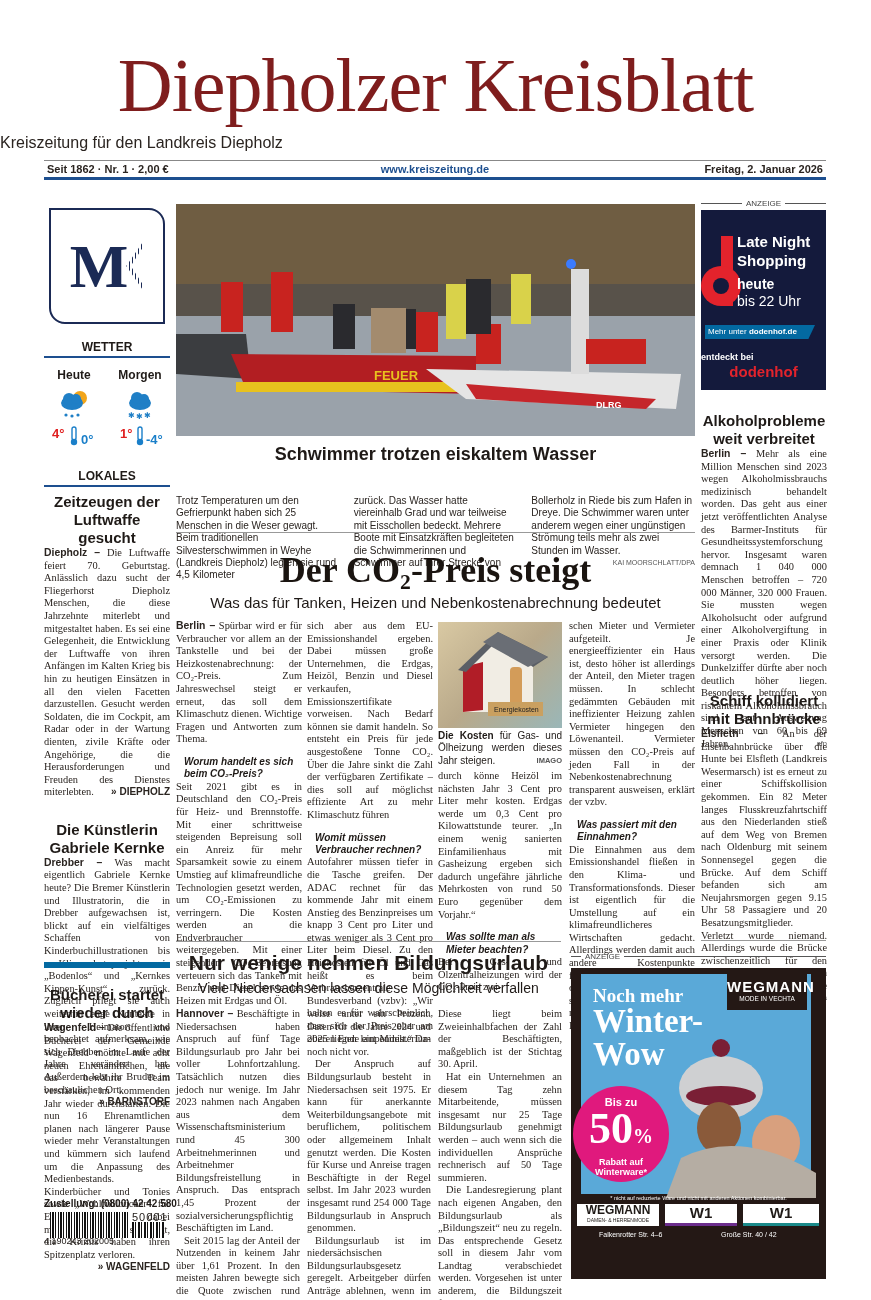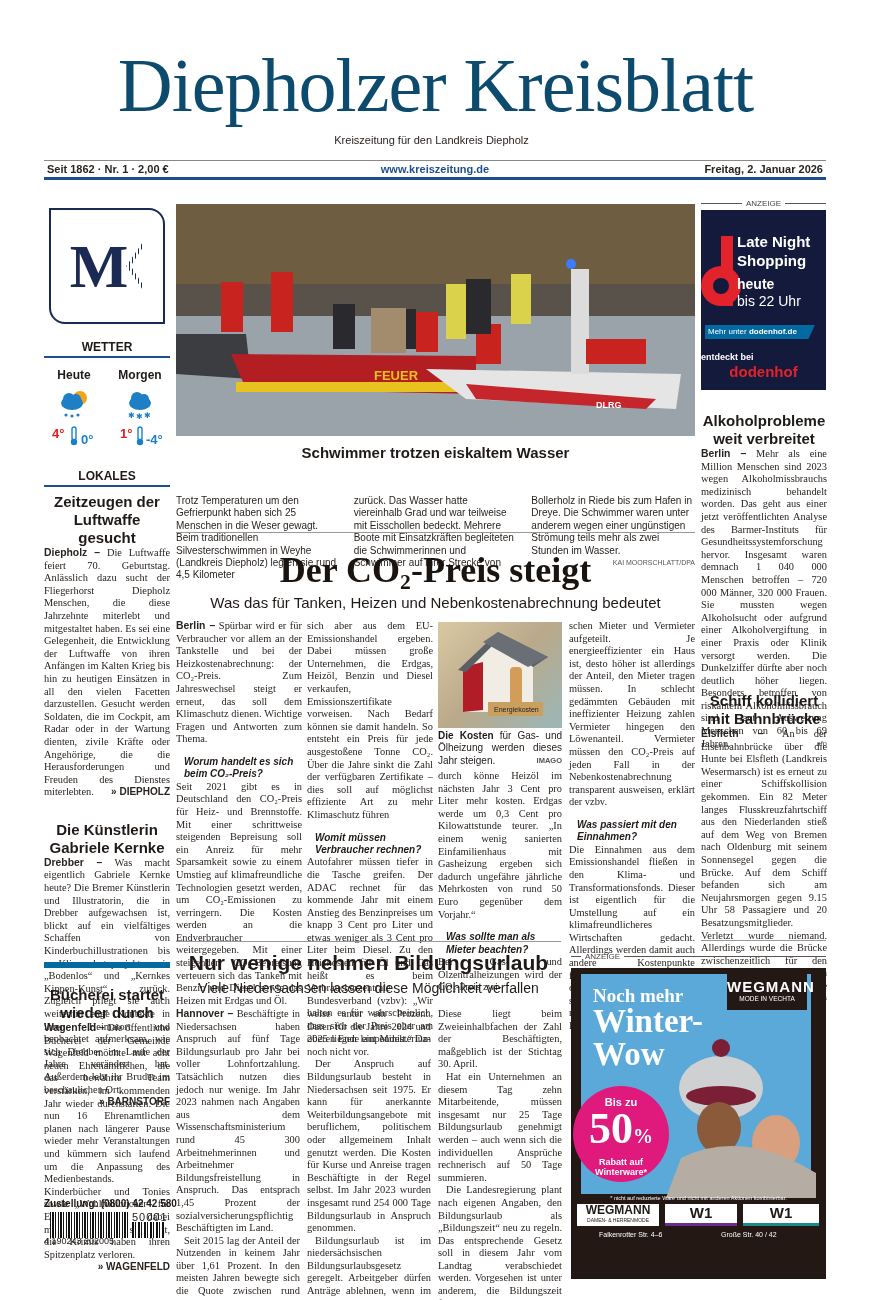--- a/index.html
+++ b/index.html
@@ -1,22 +1,22 @@
 <!DOCTYPE html>
 <html><head>
 <meta charset="utf-8">
 <style>
 *{box-sizing:border-box;margin:0;padding:0}
 html,body{width:871px;height:1300px;background:#fff;overflow:hidden}
 body{position:relative;font-family:"DejaVu Serif",serif;color:#1f1a17}
 .abs{position:absolute}
 .sans{font-family:"Liberation Sans",sans-serif}
 .serif{font-family:"Liberation Serif",serif}
-.masthead{left:0;top:40px;width:871px;text-align:center;font-family:"Liberation Serif",serif;font-size:76px;line-height:90px;color:#0c4a6e;letter-spacing:-1px}
-.tagline{left:0;top:134px;width:863px;text-align:center;font-family:"Liberation Sans",sans-serif;font-size:11px;color:#2a2420}
+.masthead{left:0;top:40px;width:871px;text-align:center;font-family:"Liberation Serif",serif;font-size:76px;line-height:90px;color:#7f1d1d;letter-spacing:-1px}
+.tagline{left:0;top:134px;width:863px;text-align:left;font-family:"Liberation Sans",sans-serif;font-size:16px;color:#2a2420}
 .rule-grey{left:44px;top:160px;width:782px;height:1px;background:#888}
 .infobar{left:44px;top:163px;width:782px;height:14px;font-family:"Liberation Sans",sans-serif;font-size:11px;font-weight:bold;color:#2a2420}
 .infobar .l{position:absolute;left:3px;top:0}
 .infobar .c{position:absolute;left:0;width:100%;text-align:center;color:#1d4f8f}
 .infobar .r{position:absolute;right:3px;top:0}
 .rule-blue{left:44px;top:177px;width:782px;height:3px;background:#1d4f8f}
 .logo{left:49px;top:208px;width:116px;height:116px;border:2px solid #1b2a55;border-radius:0 16px 0 16px;display:flex;align-items:center;justify-content:center}
 .logo .m{font-family:"Liberation Serif",serif;font-weight:bold;font-size:62px;color:#1b2a55;letter-spacing:-4px}
 .logo .k{display:inline-block;width:18px;height:52px;margin-left:2px;background:repeating-linear-gradient(90deg,#1b2a55 0 1px,transparent 1px 3px);clip-path:polygon(0 50%,100% 0,100% 10%,25% 50%,100% 90%,100% 100%)}
 .sec-head{font-family:"Liberation Sans",sans-serif;font-weight:bold;font-size:12px;text-align:center;color:#1f1a17}
@@ -26,21 +26,21 @@
 .wx-col .day{font-family:"Liberation Sans",sans-serif;font-weight:bold;font-size:12px}
 .temp-hi{color:#e02020;font-family:"Liberation Sans",sans-serif;font-weight:bold;font-size:13px}
 .temp-lo{color:#1a7fc9;font-family:"Liberation Sans",sans-serif;font-weight:bold;font-size:13px}
 .col-left{left:44px;width:126px}
 h3.head{font-family:"Liberation Sans",sans-serif;font-weight:bold;font-size:15px;line-height:18px;text-align:center;color:#1f1a17}
 p.body{font-family:"Liberation Serif",serif;font-size:10.4px;line-height:12.6px;text-align:justify;hyphens:auto;color:#2a2420}
 p.body b.loc{font-family:"Liberation Sans",sans-serif;font-weight:bold}
 .ref{font-family:"Liberation Sans",sans-serif;font-weight:bold;font-size:10px;float:right}
 .credit{font-family:"Liberation Sans",sans-serif;font-size:7.5px;color:#555;float:right}
 .photo{left:176px;top:204px;width:519px;height:232px;overflow:hidden;background:linear-gradient(#6d5f48 0%,#7a6a4f 35%,#5a554c 50%,#a8aeb4 52%,#8f979f 100%)}
-.photo-caption-head{left:176px;top:444px;width:519px;text-align:center;font-family:"Liberation Sans",sans-serif;font-weight:bold;font-size:15px}
+.photo-caption-head{left:176px;top:444px;width:519px;text-align:center;font-family:"Liberation Sans",sans-serif;font-weight:bold;font-size:18px}
 .cap-cols{left:176px;top:495px;width:519px;display:flex;gap:14px}
 .cap-cols p{flex:1;font-family:"Liberation Sans",sans-serif;font-size:10px;line-height:12.4px;color:#2a2420}
 .dash-rule{height:1px;background:#999}
 .lead-title{left:176px;top:548px;width:519px;text-align:center;font-family:Liberation Serif, serif;font-weight:bold;font-size:36px;line-height:44px;color:#1a1410}
 .lead-sub{left:176px;top:594px;width:519px;text-align:center;font-family:"Liberation Sans",sans-serif;font-size:15px;color:#1f1a17}
 .col{position:absolute;width:126px}
 .q{font-family:"Liberation Sans",sans-serif;font-style:italic;font-weight:bold;font-size:10px;line-height:12.4px;padding-left:8px;margin-top:10px}
 .house{left:438px;top:622px;width:124px;height:106px;overflow:hidden;background:linear-gradient(135deg,#d9c9a3,#b9a98a 50%,#9ab7b8)}
 .right-col{left:701px;width:126px}
 .ad-label{font-family:"Liberation Sans",sans-serif;font-size:8px;color:#444;display:flex;align-items:center;gap:4px}

